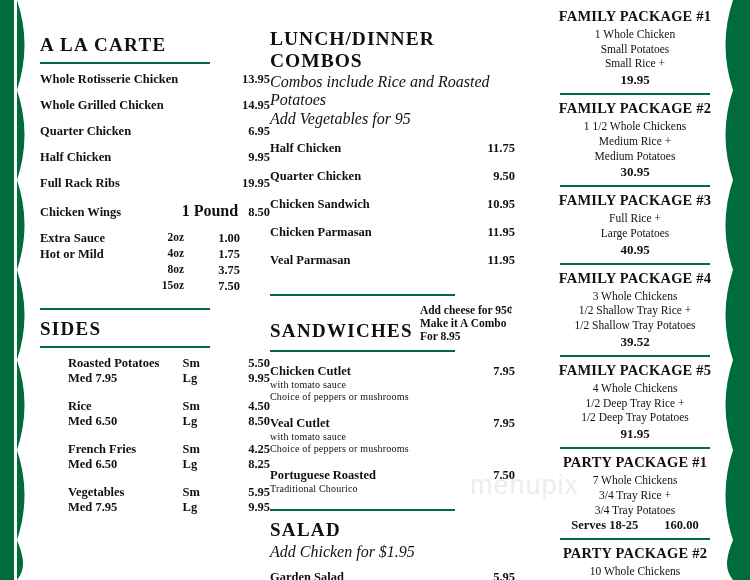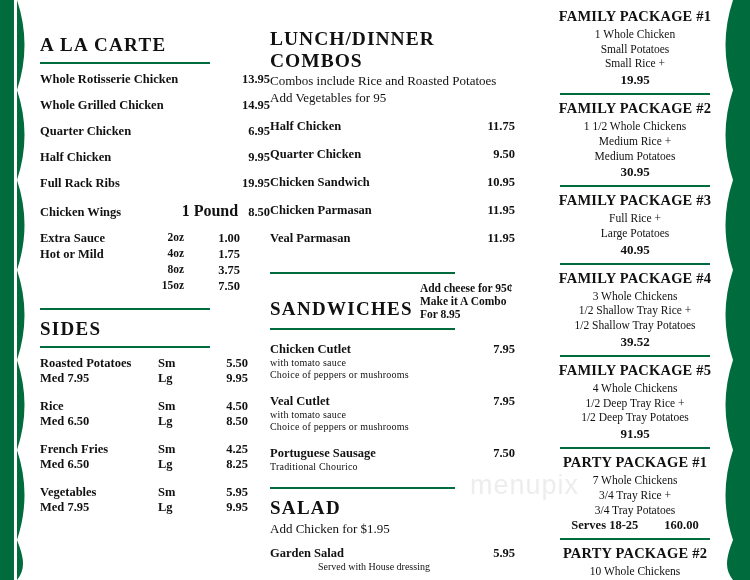--- a/index.html
+++ b/index.html
@@ -66,29 +66,29 @@
   .row .pr{font-weight:bold;white-space:nowrap;text-align:right;}
 
   
   .sauce{font-size:12.5px;margin-top:-2px;}
   .sauce .lbl{width:96px;font-weight:bold;}
   .sauce .oz{width:48px;text-align:right;font-weight:bold;font-size:11.5px;}
   .sauce .pr{width:56px;text-align:right;font-weight:bold;}
   .sauce .line{display:flex;margin-bottom:1px;}
 
   
-  .side{margin-bottom:13px;font-size:12.5px;}
+  .side{margin-bottom:13px;font-size:12.5px;margin-left:28px;}
   .side .l{display:flex;align-items:baseline;}
   .side .nm{font-weight:bold;width:118px;}
   .side .sz{width:38px;font-weight:bold;}
   .side .pr{width:52px;text-align:right;font-weight:bold;}
 
   
   .combohead{font-size:19.5px;letter-spacing:1px;font-weight:bold;margin:0;}
-  .sub-it{font-size:13px;margin:1px 0 0 0;}
+  .sub-it{font-style:italic;font-size:16px;margin:1px 0 0 0;}
   .crow{display:flex;align-items:baseline;font-size:12.5px;font-weight:bold;margin:13px 0 0 0;}
   .crow .nm{flex:0 0 auto;}
   .crow .sp{flex:1 1 auto;}
   .crow .pr{white-space:nowrap;}
 
   
   .sw-title-wrap{display:flex;align-items:flex-end;gap:7px;}
   .sw-note{font-size:11.5px;font-weight:bold;line-height:1.15;}
   .sw{margin-top:12px;font-size:12.5px;}
   .sw .l{display:flex;align-items:baseline;font-weight:bold;}
@@ -313,21 +313,21 @@
         <div class="l">
           <span class="nm">Veal Cutlet</span>
           <span class="sp"></span>
           <span class="pr">7.95</span>
         </div>
         <div class="d">with tomato sauce</div>
         <div class="d">Choice of peppers or mushrooms</div>
       </div>
       <div class="sw">
         <div class="l">
-          <span class="nm">Portuguese Sausage</span>
+          <span class="nm">Portuguese Roasted</span>
           <span class="sp"></span>
           <span class="pr">7.50</span>
         </div>
         <div class="d">Traditional Chourico</div>
       </div>
     </div>
 
     <div class="rule mid" style="margin-top:14px;"></div>
 
     <h2 class="sect" style="margin-top:4px;">SALAD</h2>

